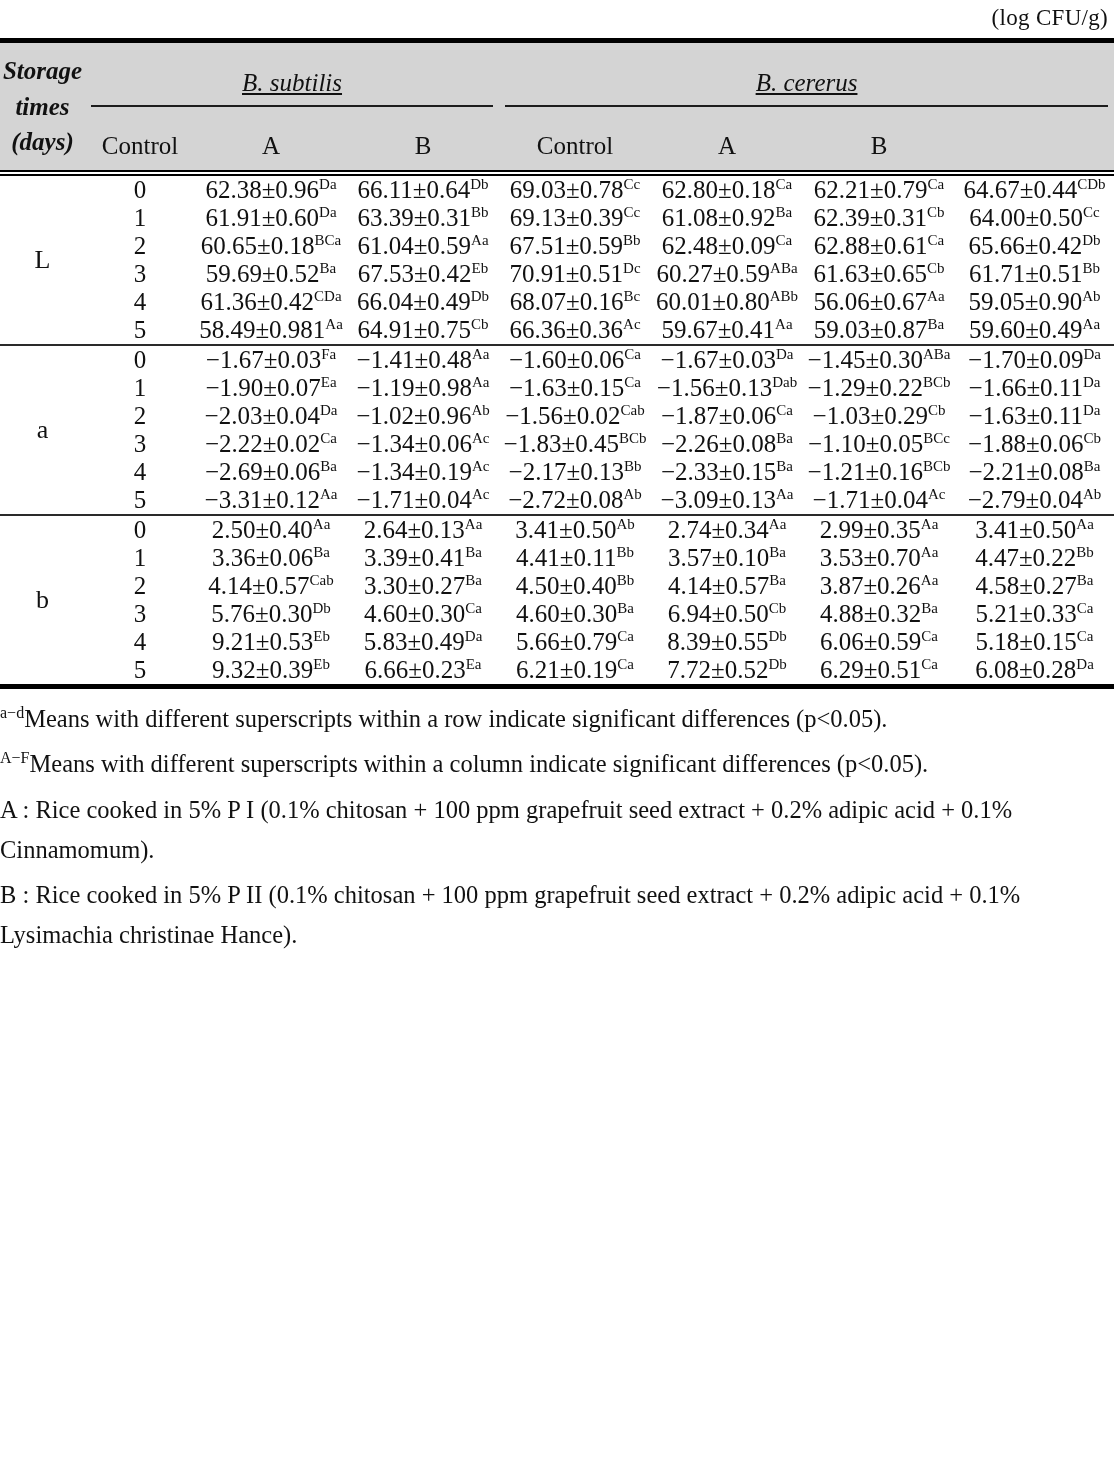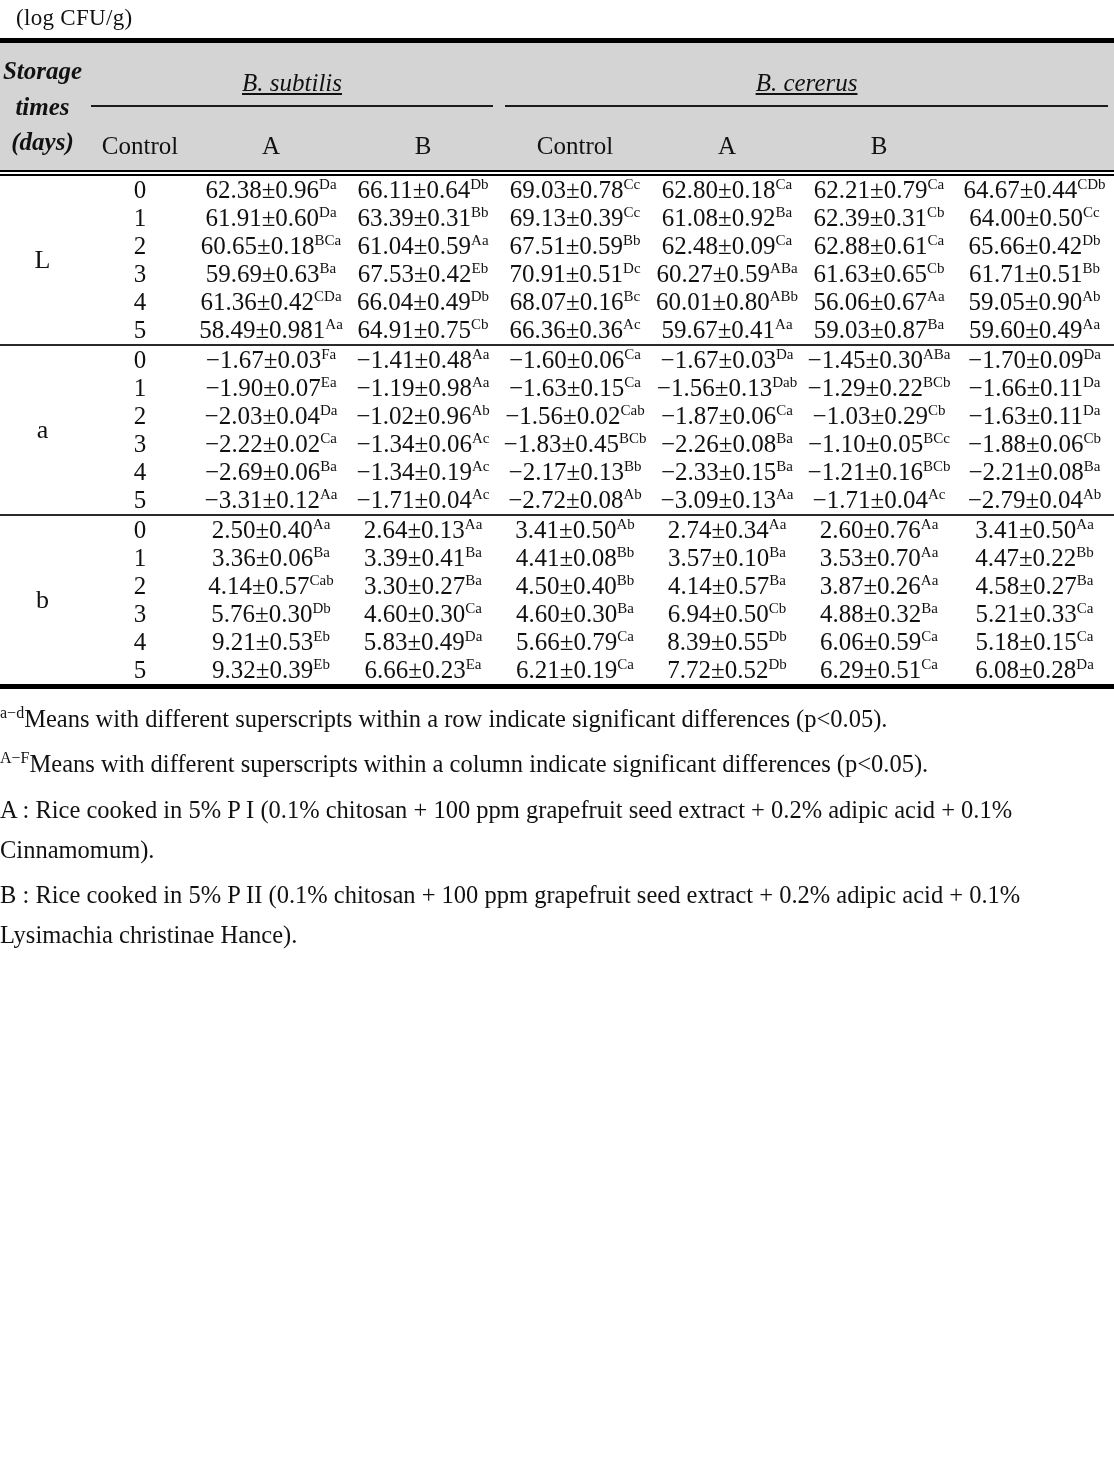--- a/index.html
+++ b/index.html
@@ -17,20 +17,21 @@
   }
   .page {
     position: relative;
     width: 1114px;
     min-height: 1474px;
     box-sizing: border-box;
   }
 
   
   .unit-caption {
+    text-align: right;
     font-size: 23px;
     line-height: 1;
     padding: 6px 6px 9px 16px;
     letter-spacing: 0.3px;
   }
 
   
   .rule-thick {
     height: 5px;
     background: #000000;
@@ -232,21 +233,21 @@
             <td class="days-cell">2</td>
             <td class="val-cell"><span>60.65±0.18</span><span class="sup">BCa</span></td>
             <td class="val-cell"><span>61.04±0.59</span><span class="sup">Aa</span></td>
             <td class="val-cell"><span>67.51±0.59</span><span class="sup">Bb</span></td>
             <td class="val-cell"><span>62.48±0.09</span><span class="sup">Ca</span></td>
             <td class="val-cell"><span>62.88±0.61</span><span class="sup">Ca</span></td>
             <td class="val-cell"><span>65.66±0.42</span><span class="sup">Db</span></td>
           </tr>
           <tr>
             <td class="days-cell">3</td>
-            <td class="val-cell"><span>59.69±0.63</span><span class="sup">Ba</span></td>
+            <td class="val-cell"><span>59.69±0.52</span><span class="sup">Ba</span></td>
             <td class="val-cell"><span>67.53±0.42</span><span class="sup">Eb</span></td>
             <td class="val-cell"><span>70.91±0.51</span><span class="sup">Dc</span></td>
             <td class="val-cell"><span>60.27±0.59</span><span class="sup">ABa</span></td>
             <td class="val-cell"><span>61.63±0.65</span><span class="sup">Cb</span></td>
             <td class="val-cell"><span>61.71±0.51</span><span class="sup">Bb</span></td>
           </tr>
           <tr>
             <td class="days-cell">4</td>
             <td class="val-cell"><span>61.36±0.42</span><span class="sup">CDa</span></td>
             <td class="val-cell"><span>66.04±0.49</span><span class="sup">Db</span></td>
@@ -349,28 +350,28 @@
           <col class="c-d6">
         </colgroup>
         <tbody>
           <tr>
             <td class="sec-label" rowspan="6">b</td>
             <td class="days-cell">0</td>
             <td class="val-cell"><span>2.50±0.40</span><span class="sup">Aa</span></td>
             <td class="val-cell"><span>2.64±0.13</span><span class="sup">Aa</span></td>
             <td class="val-cell"><span>3.41±0.50</span><span class="sup">Ab</span></td>
             <td class="val-cell"><span>2.74±0.34</span><span class="sup">Aa</span></td>
-            <td class="val-cell"><span>2.60±0.76</span><span class="sup">Aa</span></td>
+            <td class="val-cell"><span>2.99±0.35</span><span class="sup">Aa</span></td>
             <td class="val-cell"><span>3.41±0.50</span><span class="sup">Aa</span></td>
           </tr>
           <tr>
             <td class="days-cell">1</td>
             <td class="val-cell"><span>3.36±0.06</span><span class="sup">Ba</span></td>
             <td class="val-cell"><span>3.39±0.41</span><span class="sup">Ba</span></td>
-            <td class="val-cell"><span>4.41±0.08</span><span class="sup">Bb</span></td>
+            <td class="val-cell"><span>4.41±0.11</span><span class="sup">Bb</span></td>
             <td class="val-cell"><span>3.57±0.10</span><span class="sup">Ba</span></td>
             <td class="val-cell"><span>3.53±0.70</span><span class="sup">Aa</span></td>
             <td class="val-cell"><span>4.47±0.22</span><span class="sup">Bb</span></td>
           </tr>
           <tr>
             <td class="days-cell">2</td>
             <td class="val-cell"><span>4.14±0.57</span><span class="sup">Cab</span></td>
             <td class="val-cell"><span>3.30±0.27</span><span class="sup">Ba</span></td>
             <td class="val-cell"><span>4.50±0.40</span><span class="sup">Bb</span></td>
             <td class="val-cell"><span>4.14±0.57</span><span class="sup">Ba</span></td>

